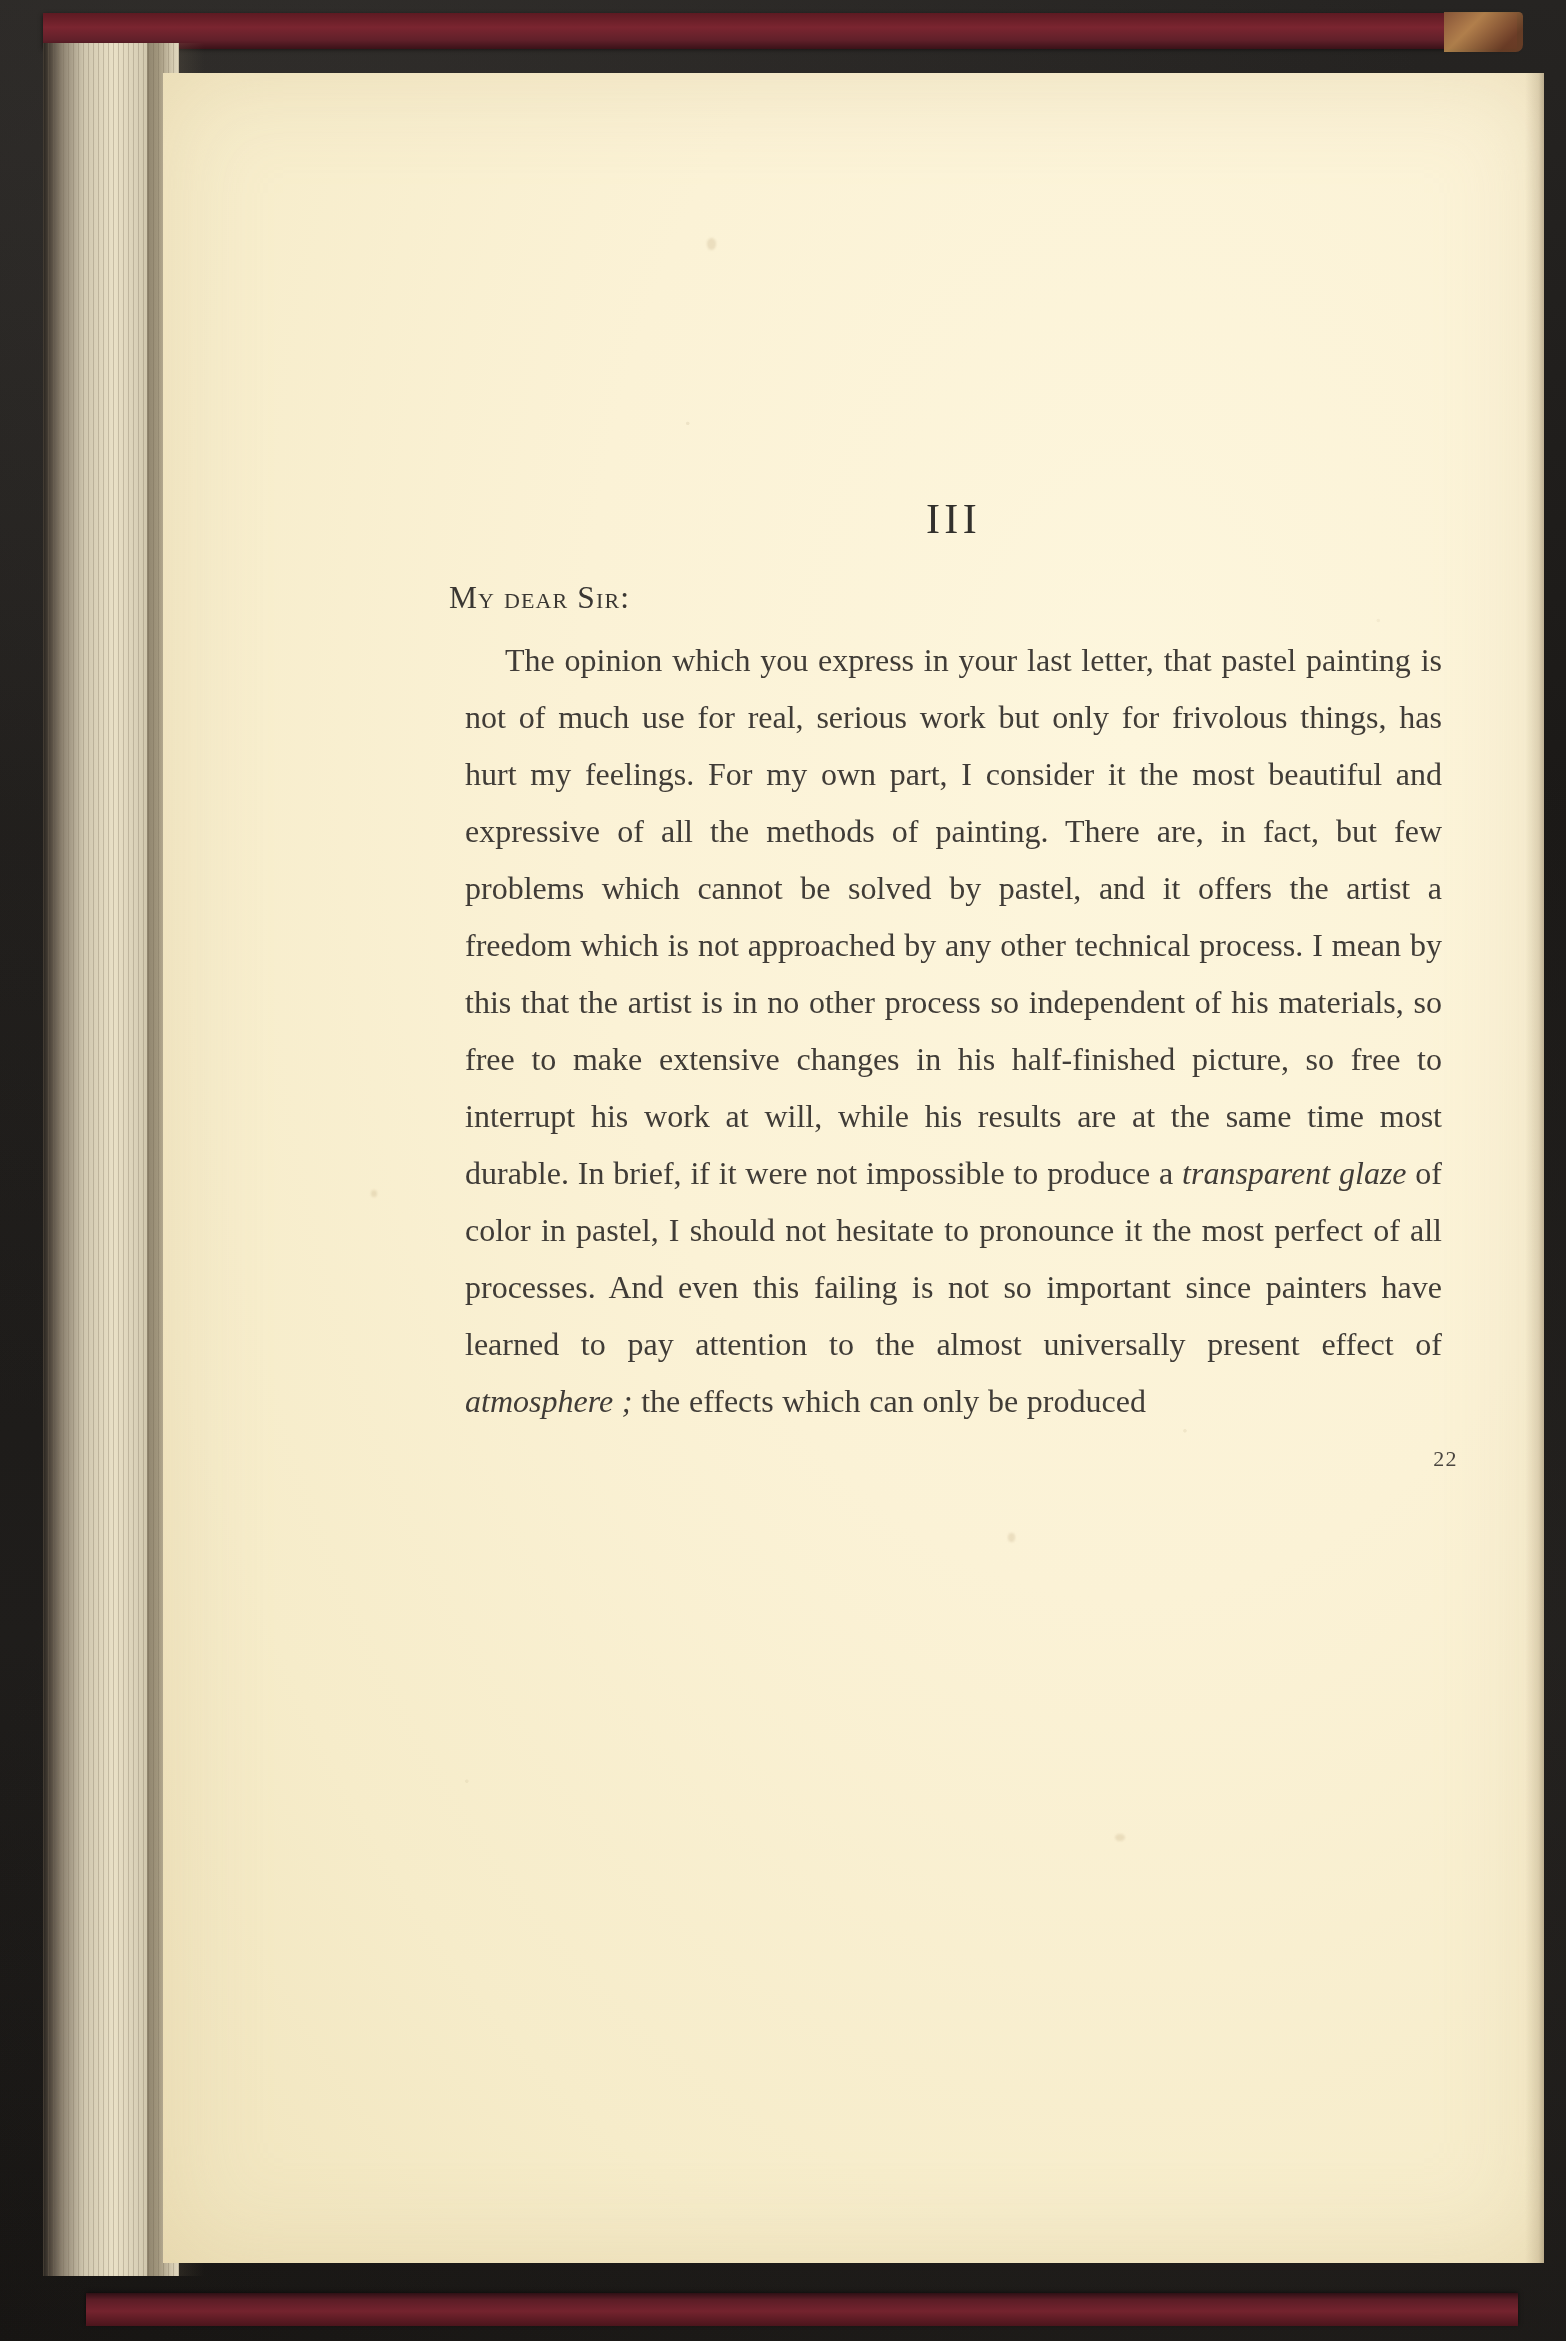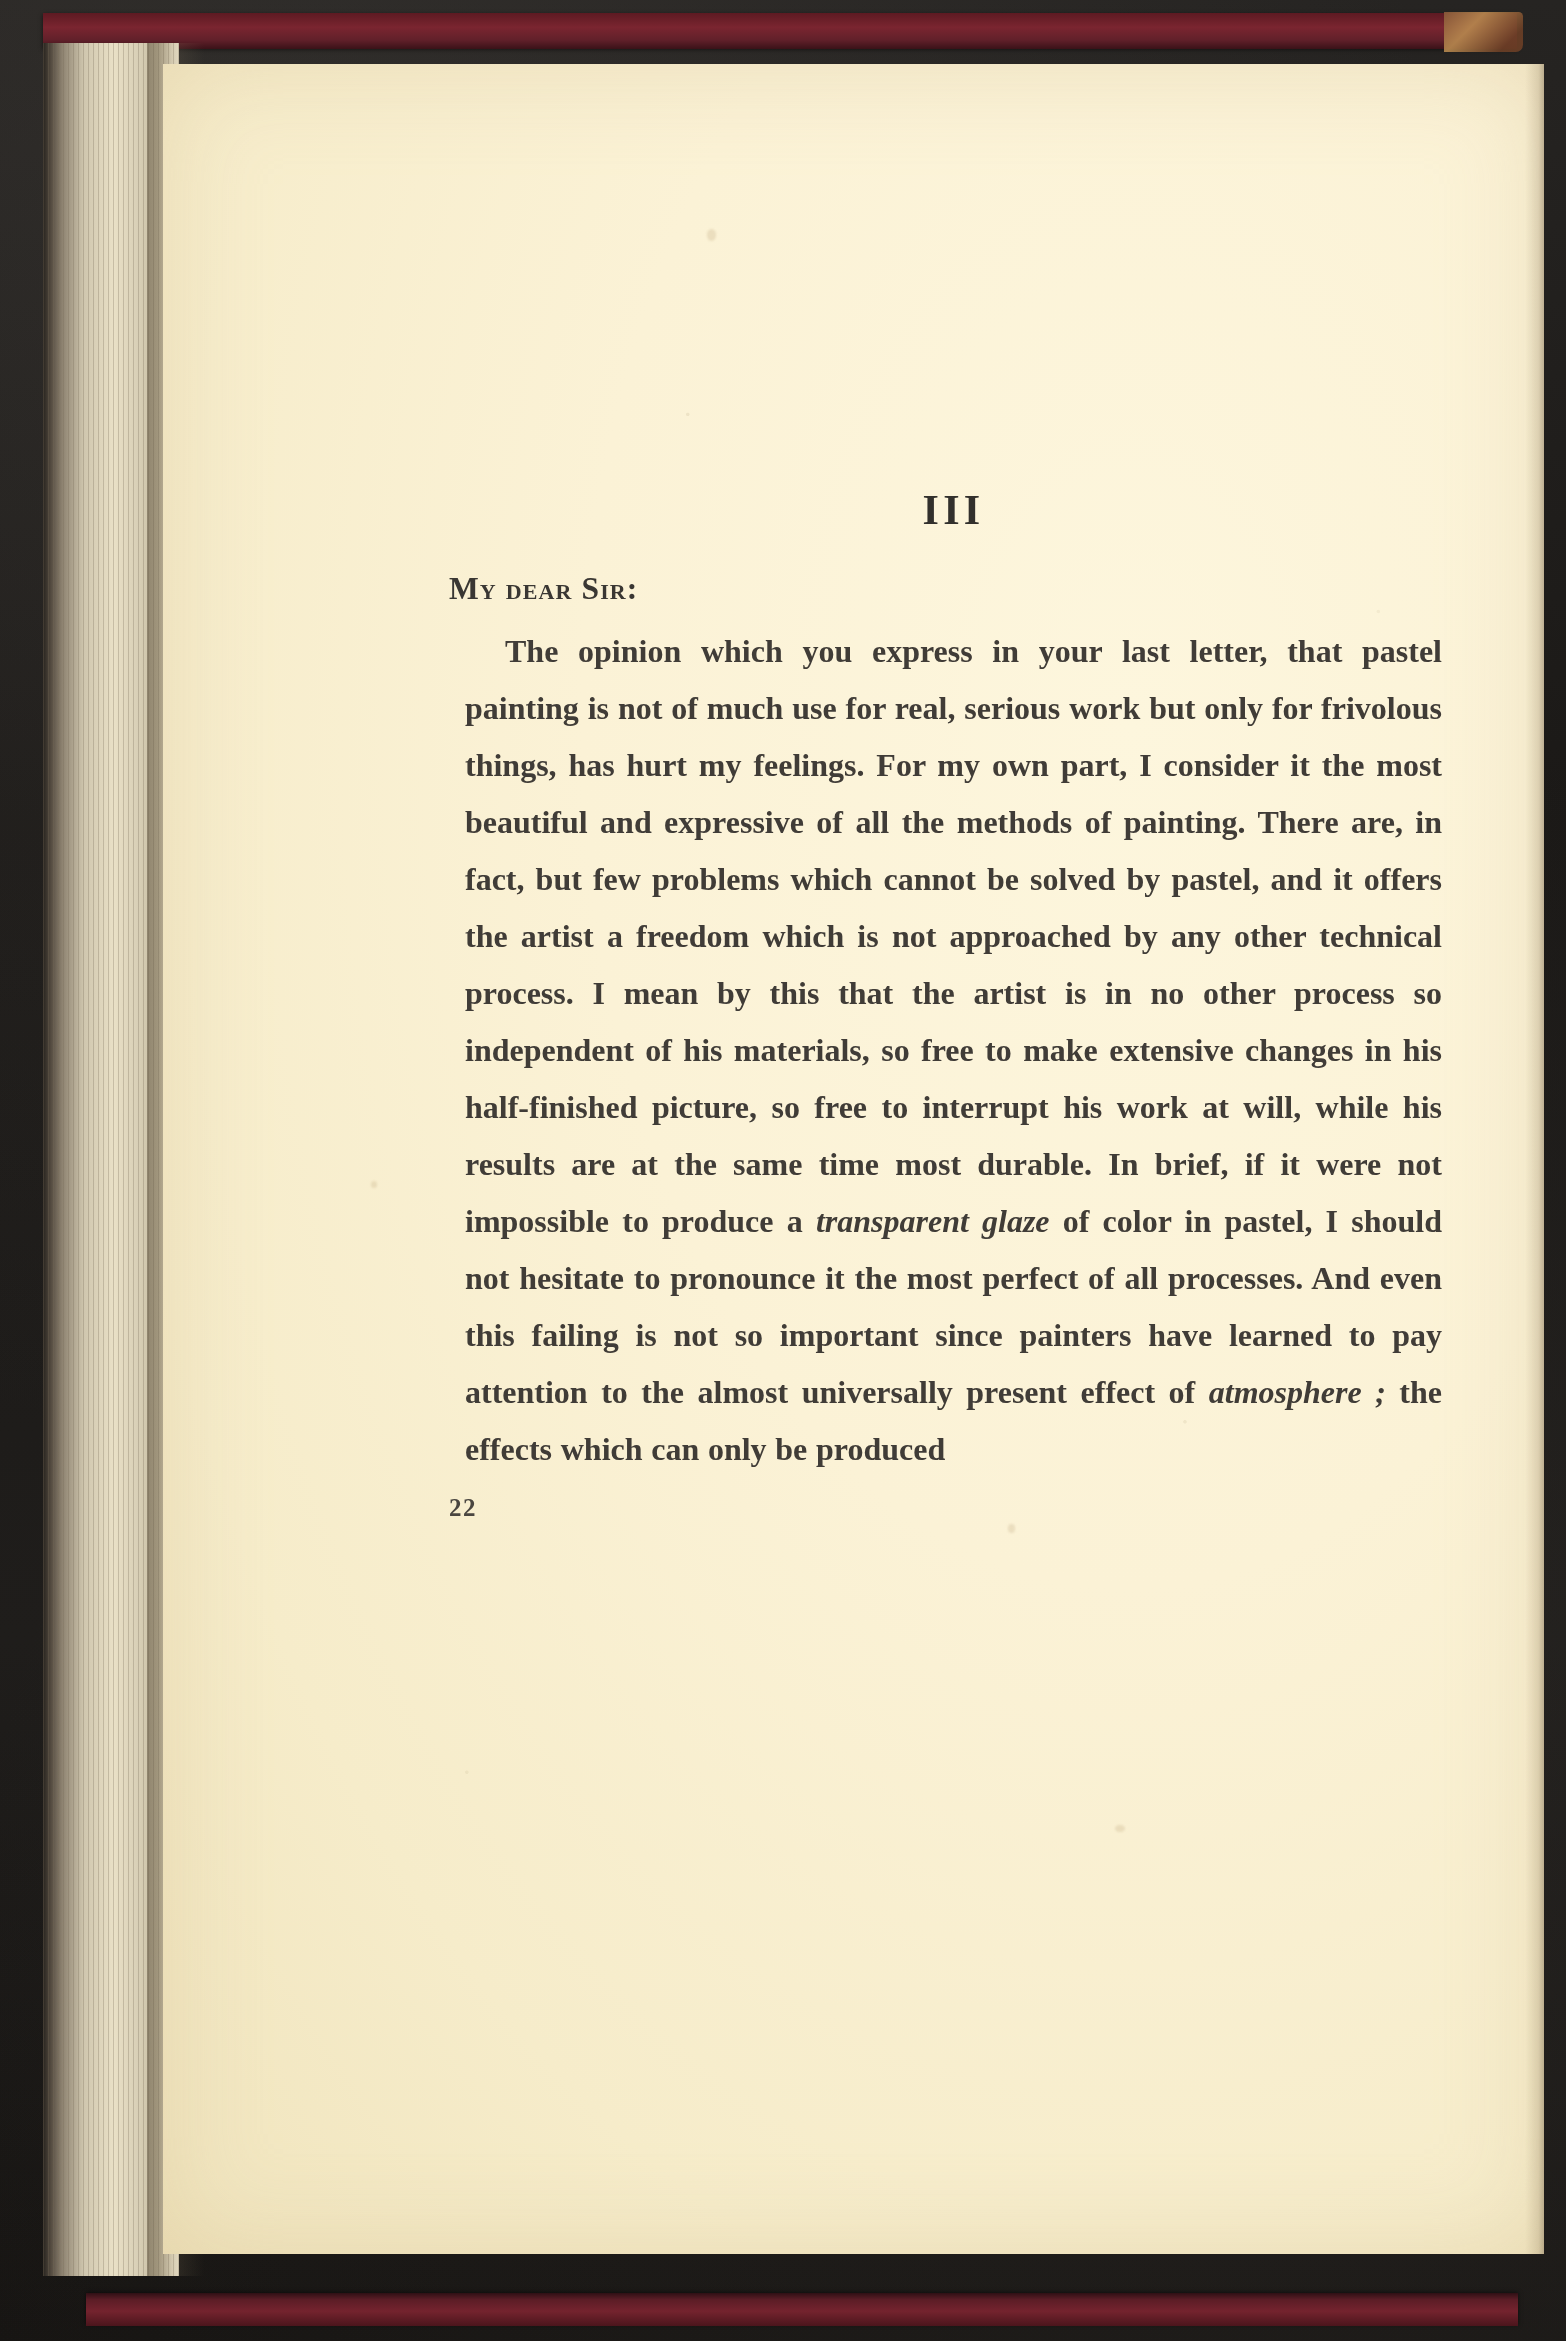--- a/index.html
+++ b/index.html
@@ -103,27 +103,26 @@
     top: 43px;
     width: 57px;
     height: 2233px;
     background: linear-gradient(90deg, rgba(90,78,58,0.55) 0%, rgba(150,135,105,0.18) 45%, rgba(0,0,0,0) 100%);
   }
 
   
   .page {
     position: absolute;
     left: 163px;
-    top: 64px;
+    top: 73px;
     width: 1381px;
     height: 2190px;
     background:
       radial-gradient(ellipse at 70% 30%, #fdf6dd 0%, #fbf2d6 40%, #f6ecca 75%, #f0e4bd 100%);
     box-shadow: inset 0 0 100px rgba(214,196,150,0.45);
-    font-weight: bold;
   }
   .page-speckle {
     position: absolute;
     inset: 0;
     background-image:
       radial-gradient(circle at 38% 16%, rgba(170,150,110,0.16) 0 1.4px, rgba(0,0,0,0) 2.1px),
       radial-gradient(circle at 74% 62%, rgba(170,150,110,0.14) 0 1.4px, rgba(0,0,0,0) 2.1px),
       radial-gradient(circle at 22% 78%, rgba(170,150,110,0.12) 0 1.4px, rgba(0,0,0,0) 2.1px),
       radial-gradient(circle at 88% 25%, rgba(170,150,110,0.10) 0 1.4px, rgba(0,0,0,0) 2.1px);
     pointer-events: none;
@@ -175,22 +174,22 @@
     text-justify: inter-word;
     margin: 16px;
     text-indent: 40px;
     word-spacing: 0.7px;
   }
   .body-text i {
     font-style: italic;
   }
 
   .folio {
-    text-align: left;
-    font-size: 25px;
+    text-align: right;
+    font-size: 22px;
     color: #4a4640;
     letter-spacing: 1.4px;
     margin-top: 8px;
   }
 
   
   .fox {
     position: absolute;
     border-radius: 50%;
     background: rgba(178,152,106,0.22);

